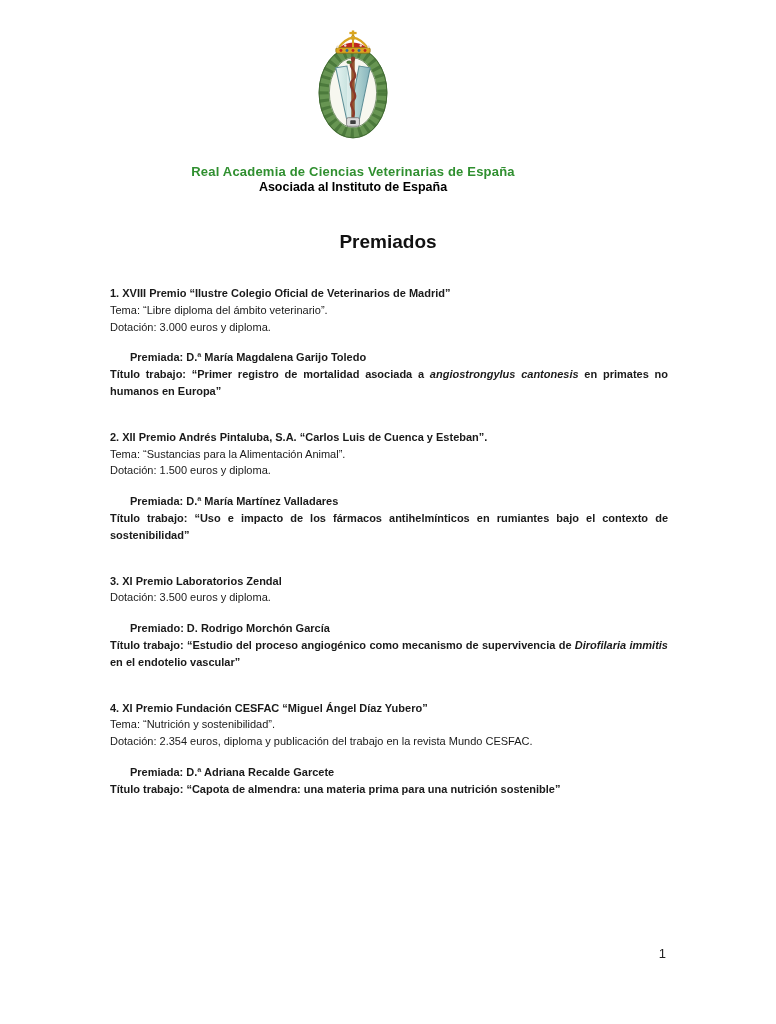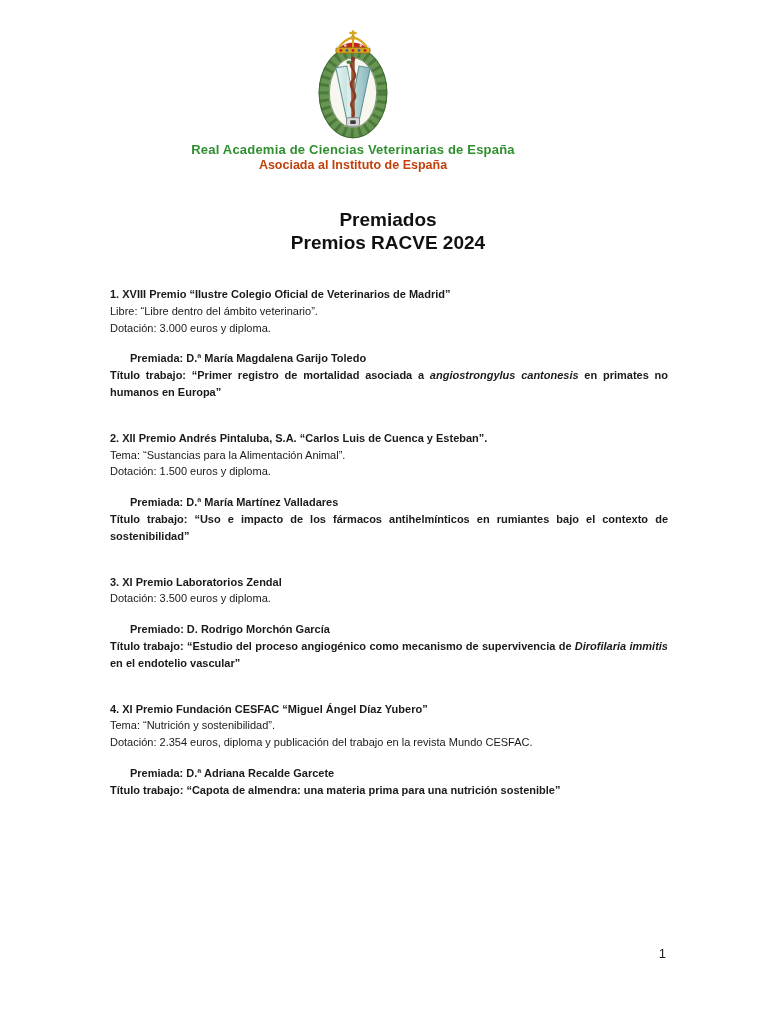--- a/index.html
+++ b/index.html
@@ -23,31 +23,31 @@
     padding-top: 30px;
     text-align: center;
   }
   .crest {
     display: block;
     margin: 0 auto;
     width: 86px;
     height: 110px;
   }
   .org-name {
-    margin-top: 2px;
+    margin-top: 24px;
     font-size: 13px;
     font-weight: bold;
     color: #2f8f2f;
     letter-spacing: 0.2px;
   }
   .org-sub {
     margin-top: 1px;
     font-size: 12.5px;
     font-weight: bold;
-    color: #c2410c;
+    color: #000000;
   }
   
   .doc-title {
     margin: 36px 0 1px 0;
     text-align: center;
     font-size: 19px;
     font-weight: bold;
     line-height: 23px;
     color: #111;
   }
@@ -134,28 +134,27 @@
         <circle cx="59" cy="18" r="1.4" fill="#e8e0d0"></circle>
         <circle cx="68" cy="19.5" r="1.4" fill="#e8e0d0"></circle>
       </g>
     </svg>
     <div class="org-name">Real Academia de Ciencias Veterinarias de España</div>
     <div class="org-sub">Asociada al Instituto de España</div>
   </div>
 
   <h1 class="doc-title">
     <span>Premiados</span><br>
-    <span>Premios RACVE 2024</span>
   </h1>
 
   <div class="content">
 
     <section class="award">
       <p class="heading">1. XVIII Premio “Ilustre Colegio Oficial de Veterinarios de Madrid”</p>
-      <p class="tema">Libre: “Libre dentro del ámbito veterinario”.</p>
+      <p class="tema">Tema: “Libre diploma del ámbito veterinario”.</p>
       <p class="dotacion">Dotación: 3.000 euros y diploma.</p>
       <p class="winner">Premiada: D.ª María Magdalena Garijo Toledo</p>
       <p class="work"><span>Título trabajo: “Primer registro de mortalidad asociada a </span><em>angiostrongylus cantonesis</em><span> en primates no humanos en Europa”</span></p>
     </section>
 
     <section class="award">
       <p class="heading">2. XII Premio Andrés Pintaluba, S.A. “Carlos Luis de Cuenca y Esteban”.</p>
       <p class="tema">Tema: “Sustancias para la Alimentación Animal”.</p>
       <p class="dotacion">Dotación: 1.500 euros y diploma.</p>
       <p class="winner">Premiada: D.ª María Martínez Valladares</p>

